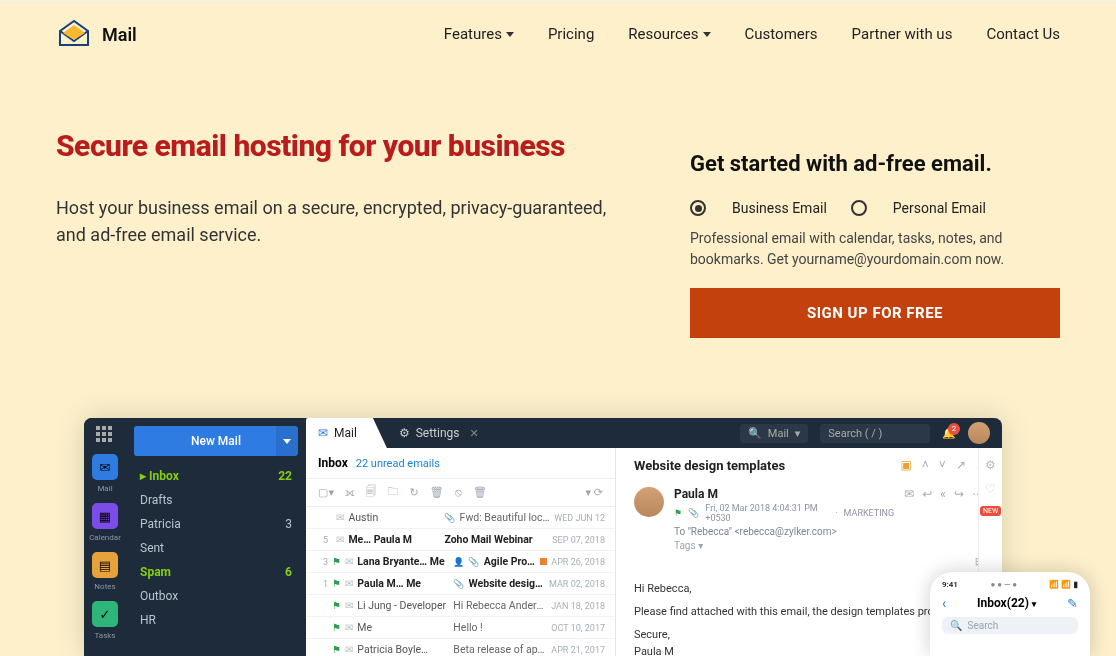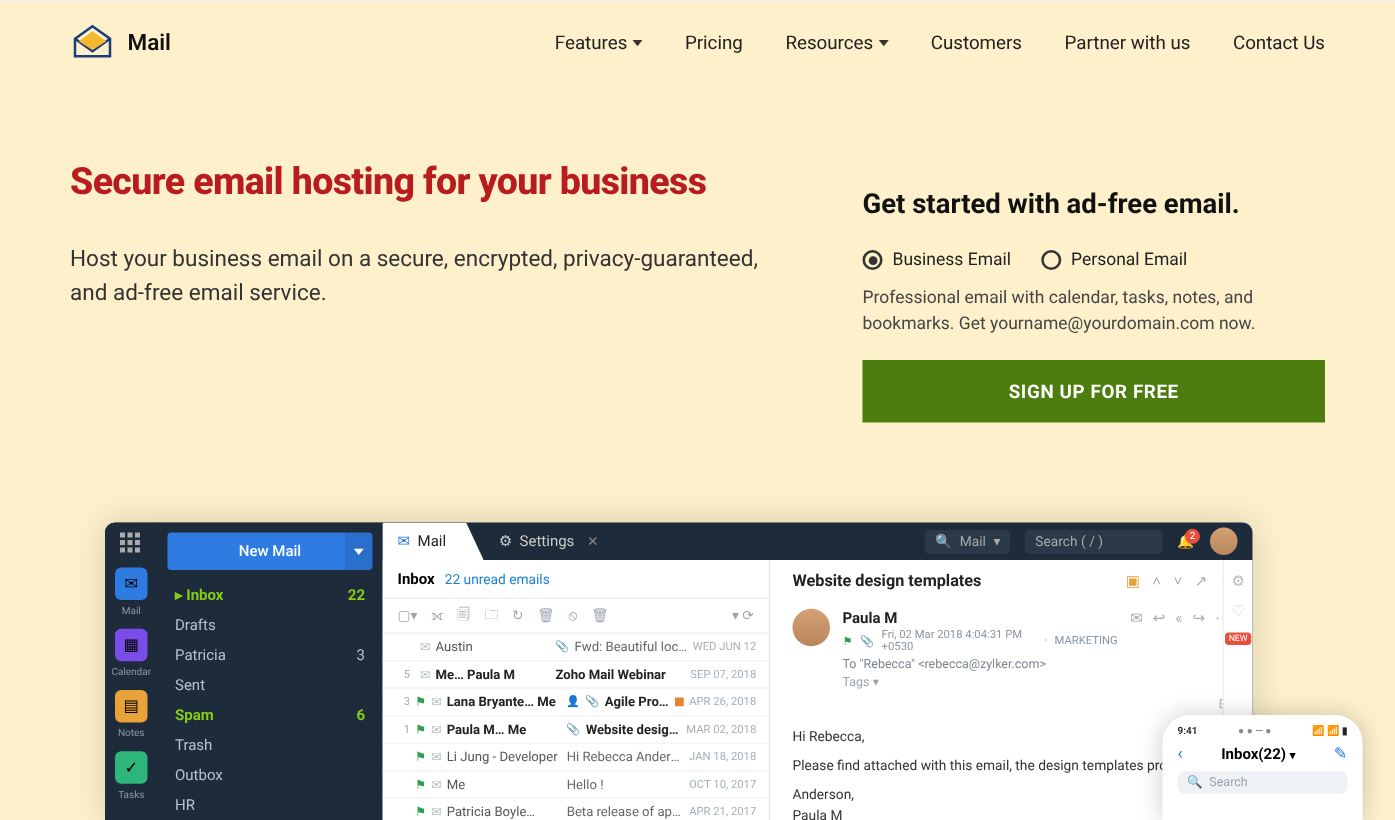--- a/index.html
+++ b/index.html
@@ -10,25 +10,25 @@
 .nav-links{display:flex;gap:34px;margin-left:auto;font-size:15px;color:#222}
 .nav-links span{cursor:pointer;display:flex;align-items:center;gap:4px}
 .caret{display:inline-block;border-left:4px solid transparent;border-right:4px solid transparent;border-top:5px solid #333}
 .hero{display:flex;padding:40px 56px 0;gap:80px}
 .hero-left{flex:1}
 .h1{font-size:30px;font-weight:800;color:#b91c1c;line-height:1.15;letter-spacing:-0.5px;margin-top:22px}
 .sub{font-size:18px;color:#333;margin-top:30px;line-height:1.55}
 .hero-right{width:370px;margin-top:44px}
 .h3{font-size:22px;font-weight:700;color:#111}
 .radios{display:flex;gap:24px;margin-top:24px;font-size:14px;color:#222}
-.radio{display:flex;align-items:center;gap:8px;cursor:pointer}
+.radio{display:flex;align-items:center;gap:26px;cursor:pointer}
 .r-outer{width:16px;height:16px;border:2px solid #333;border-radius:50%;display:flex;align-items:center;justify-content:center}
 .r-inner{width:7px;height:7px;border-radius:50%;background:#333}
 .desc{font-size:14px;color:#444;margin-top:12px;line-height:1.5}
-.cta{display:block;width:100%;background:#4d7c0f;color:#fff;text-align:center;padding:16px;font-weight:700;font-size:15px;letter-spacing:0.5px;border:none;margin-top:18px;cursor:pointer}
+.cta{display:block;width:100%;background:#c2410c;color:#fff;text-align:center;padding:16px;font-weight:700;font-size:15px;letter-spacing:0.5px;border:none;margin-top:18px;cursor:pointer}
 .app{position:absolute;left:84px;bottom:0;width:918px;height:238px;border-radius:8px 8px 0 0;overflow:hidden;background:#1D2B3A;box-shadow:0 0 30px rgba(0,0,0,0.15);display:flex}
 .app-col1{width:42px;background:#1D2B3A;display:flex;flex-direction:column;align-items:center;padding-top:8px;gap:10px}
 .grid-icon{width:18px;height:18px;display:grid;grid-template-columns:repeat(3,4px);grid-template-rows:repeat(3,4px);gap:2px}
 .grid-icon div{background:#aaa}
 .side-icon{width:26px;height:26px;border-radius:5px;display:flex;align-items:center;justify-content:center;font-size:13px}
 .side-lbl{font-size:8px;color:#8a97a6;margin-top:-6px}
 .app-col2{width:180px;background:#1D2B3A;color:#e3e8ef;font-size:12px;padding:8px 0}
 .newmail{background:#2E7CE2;color:#fff;margin:0 8px;padding:8px 0;border-radius:3px;text-align:center;font-size:12px;font-weight:500;position:relative}
 .newmail-caret{position:absolute;right:0;top:0;bottom:0;width:22px;background:rgba(0,0,0,0.1);display:flex;align-items:center;justify-content:center}
 .folders{padding:8px 14px;}
@@ -170,24 +170,20 @@
         </div>
         <div class="folder">
           <span>Sent</span>
           <span></span>
         </div>
         <div class="folder bold">
           <span>Spam</span>
           <span>6</span>
         </div>
         <div class="folder">
-          <span>Trash</span>
-          <span></span>
-        </div>
-        <div class="folder">
           <span>Outbox</span>
           <span></span>
         </div>
         <div class="folder">
           <span>HR</span>
           <span></span>
         </div>
       </div>
   </div>
   <div class="app-main">
@@ -319,21 +315,21 @@
               <span>↩</span>
               <span>«</span>
               <span>↪</span>
               <span>⋯</span>
             </div>
         </div>
         <div style="text-align:right;color:#a5afb9;margin-top:4px">⊞</div>
         <div class="body">
           <div>Hi Rebecca,</div>
           <div style="margin-top:6px">Please find attached with this email, the design templates proposed</div>
-          <div style="margin-top:6px">Anderson,</div>
+          <div style="margin-top:6px">Secure,</div>
           <div>Paula M</div>
         </div>
       </div>
     </div>
     <div class="mini-col">
       <span>⚙</span>
       <span style="color:#ccc">♡</span>
       <span class="new-badge">NEW</span>
     </div>
   </div>

